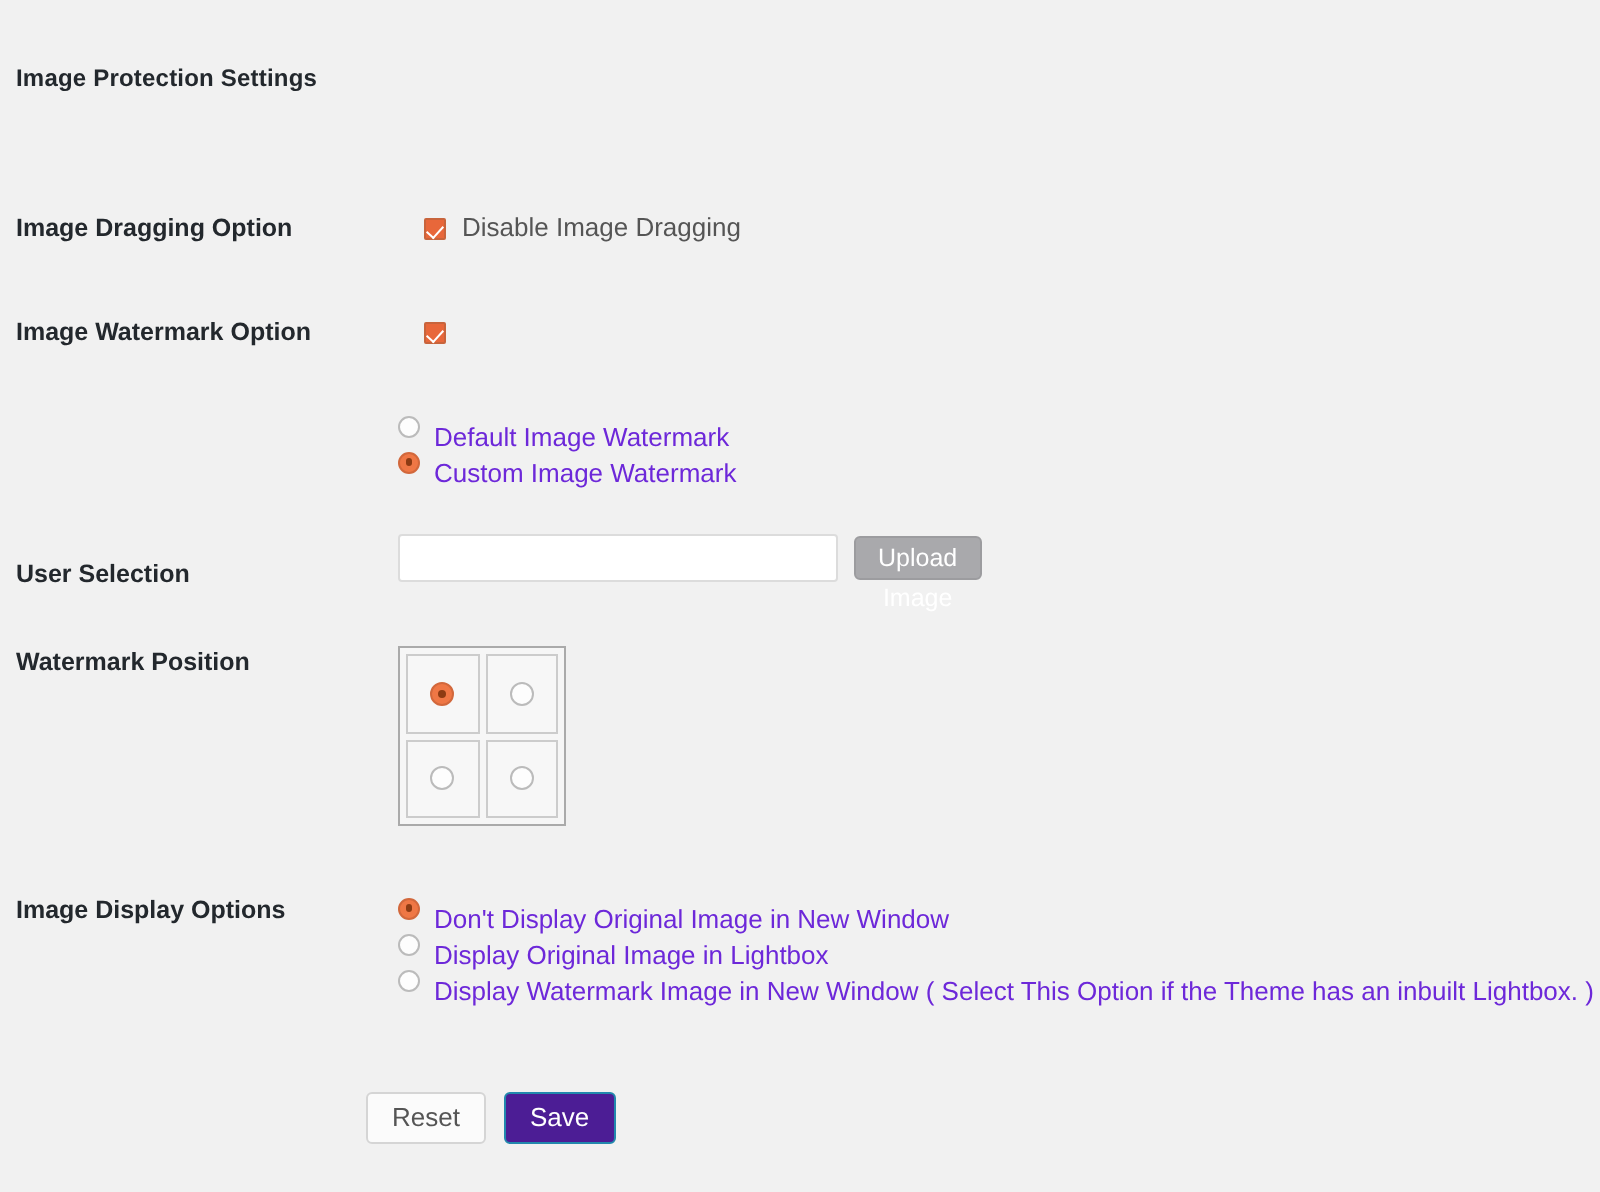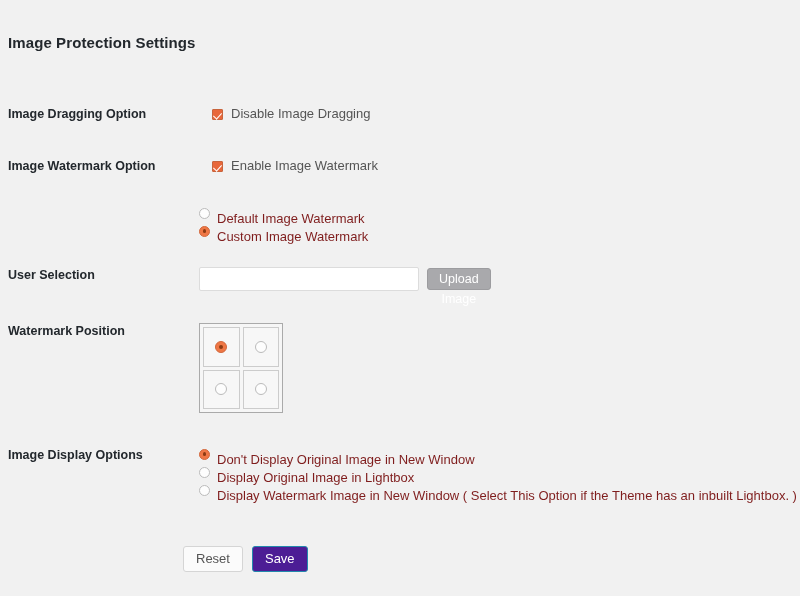--- a/index.html
+++ b/index.html
@@ -14,21 +14,21 @@
     font-size: 13px;
     color: #444;
     overflow: hidden;
     position: relative;
   }
 
   .page-title {
     position: absolute;
     left: 8px;
     top: 24px;
-    font-size: 15px;
+    font-size: 12px;
     font-weight: bold;
     color: #23282d;
     letter-spacing: 0.1px;
   }
 
   
   .form-row {
     position: absolute;
     left: 0;
     width: 800px;
@@ -111,21 +111,21 @@
     position: absolute;
     left: 2.6px;
     top: 2.6px;
     width: 3.8px;
     height: 3.8px;
     border-radius: 50%;
     background: #8d3b13;
   }
   .rd-label {
     font-size: 13px;
-    color: #7f1d1d;
+    color: #6d28d9;
     line-height: 18px;
     white-space: nowrap;
     margin-top: 12px;
   }
 
   
   .text-input {
     position: absolute;
     left: 0;
     top: 0;
@@ -236,40 +236,39 @@
       <span class="cb-label">Disable Image Dragging</span>
     </label>
   </div>
 </div>
 
 <div class="form-row" style="top:158px;">
   <div class="row-label">Image Watermark Option</div>
   <div class="row-field">
     <label class="cb-line">
       <span class="checkbox"></span>
-      <span class="cb-label">Enable Image Watermark</span>
     </label>
   </div>
 </div>
 
 <div class="form-row" style="top:204px;">
   <div class="row-field">
     <label class="rd-line">
       <span class="radio"></span>
       <span class="rd-label">Default Image Watermark</span>
     </label>
     <label class="rd-line">
       <span class="radio checked"></span>
       <span class="rd-label">Custom Image Watermark</span>
     </label>
   </div>
 </div>
 
 <div class="form-row" style="top:267px;">
-  <div class="row-label" style="top:0;">User Selection</div>
+  <div class="row-label" style="top:12px;">User Selection</div>
   <div class="row-field">
     <input class="text-input" type="text" placeholder="" style="">
     <button class="upload-btn">Upload Image</button>
   </div>
 </div>
 
 <div class="form-row" style="top:323px;">
   <div class="row-label" style="top:0px;">Watermark Position</div>
   <div class="row-field">
     <div class="pos-grid">

